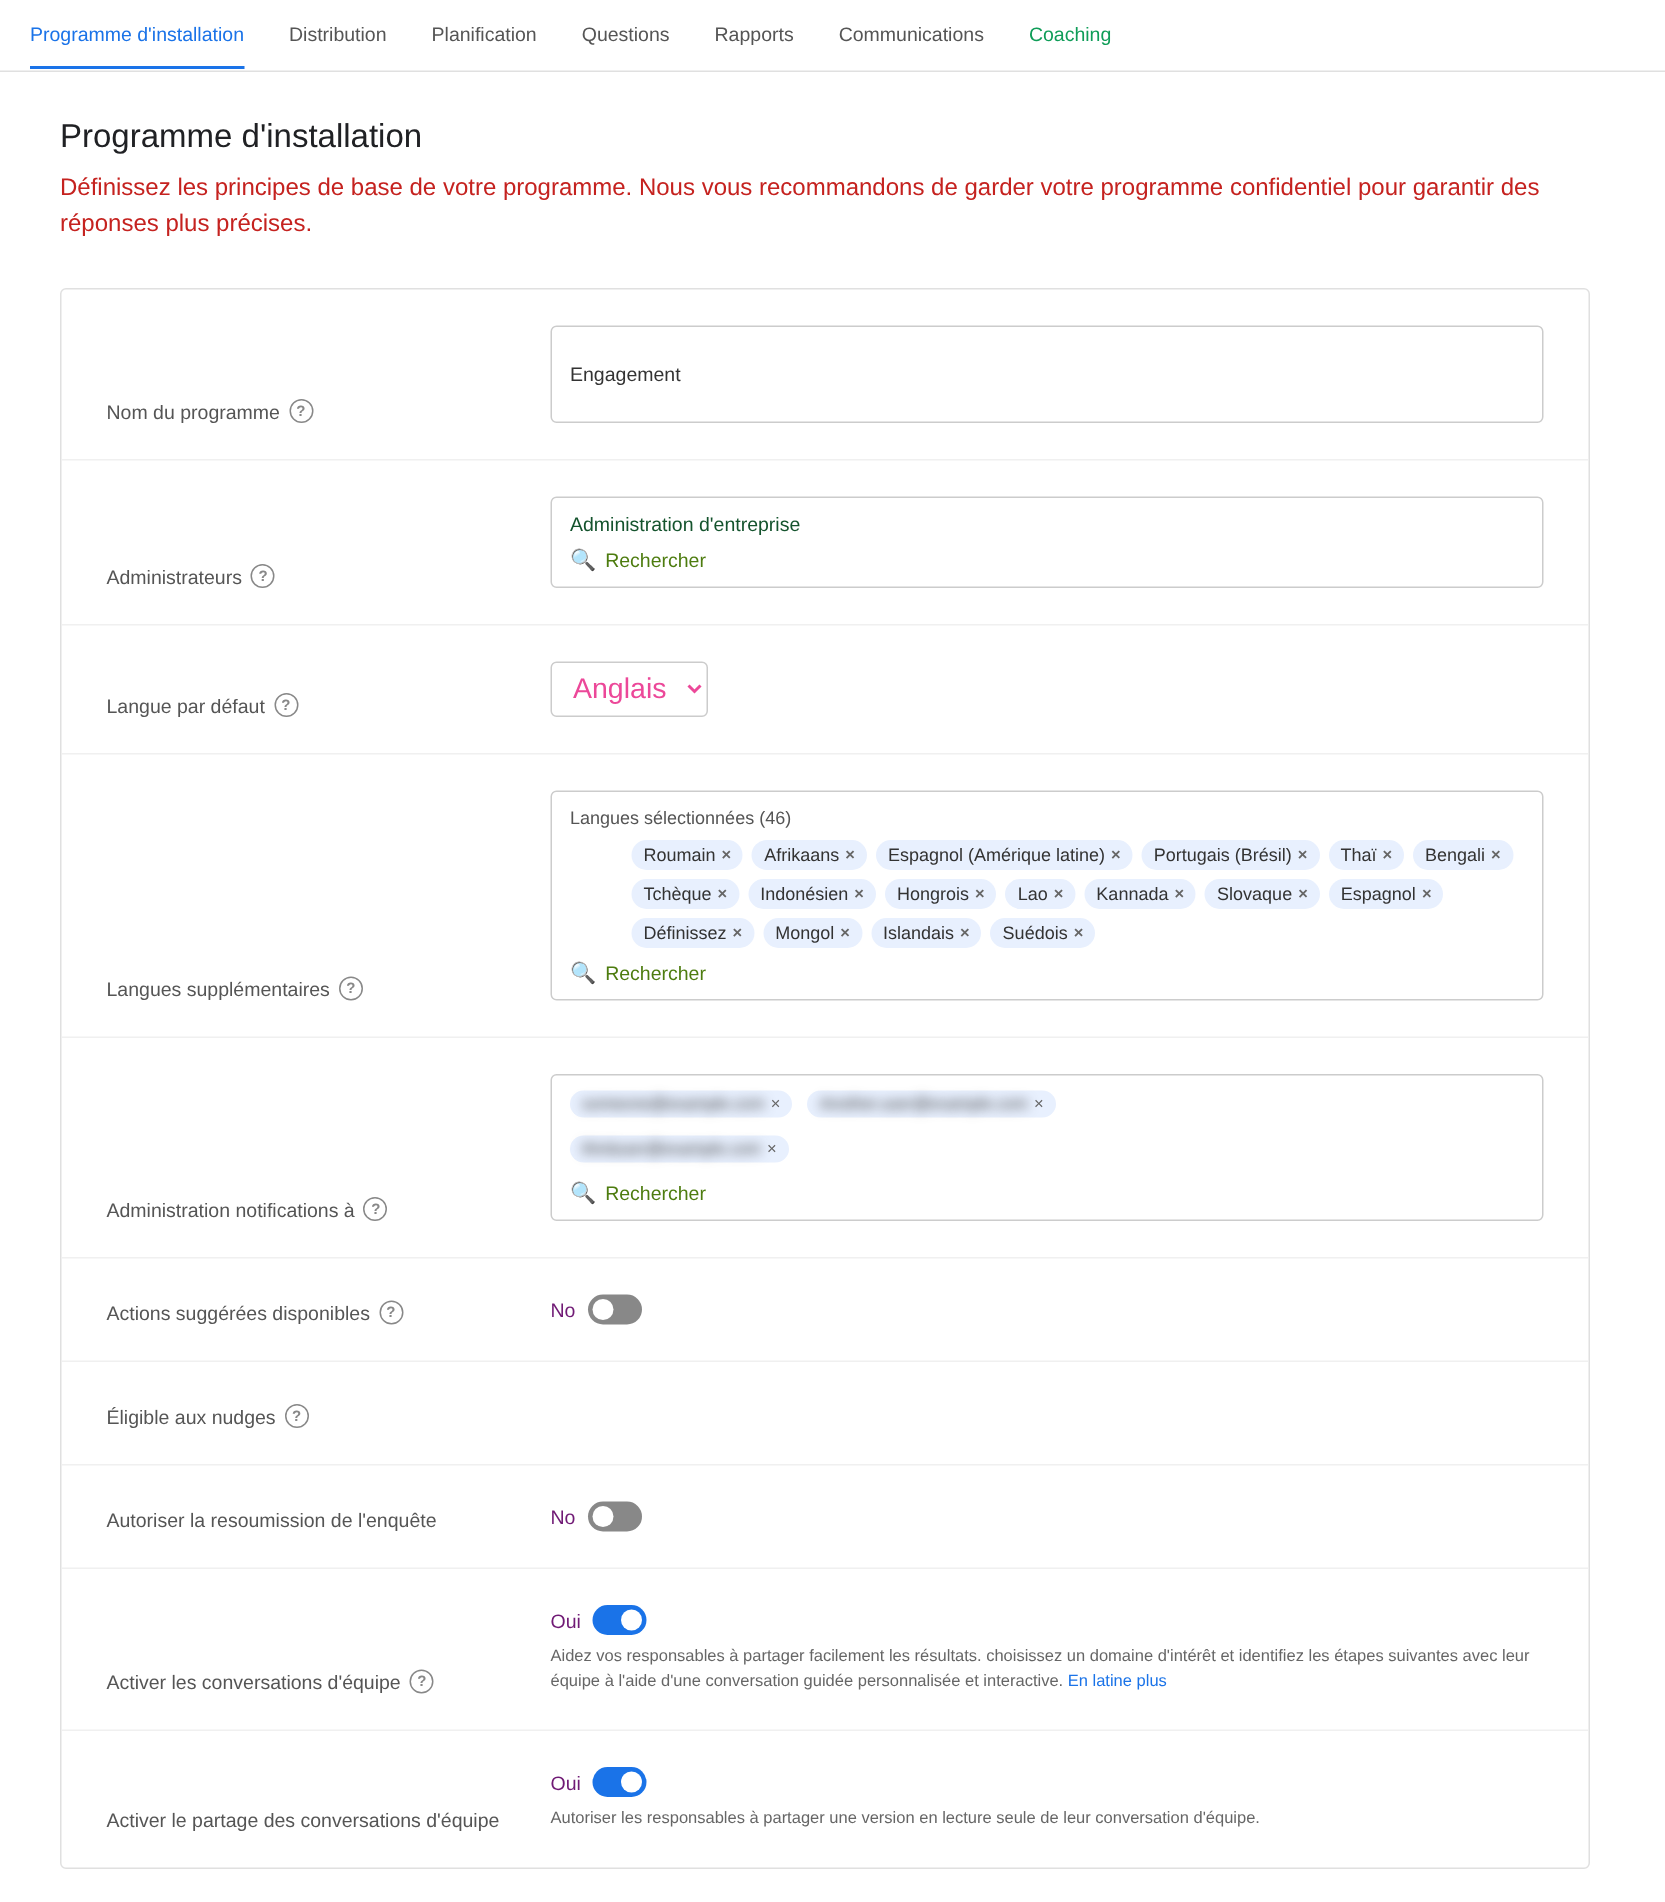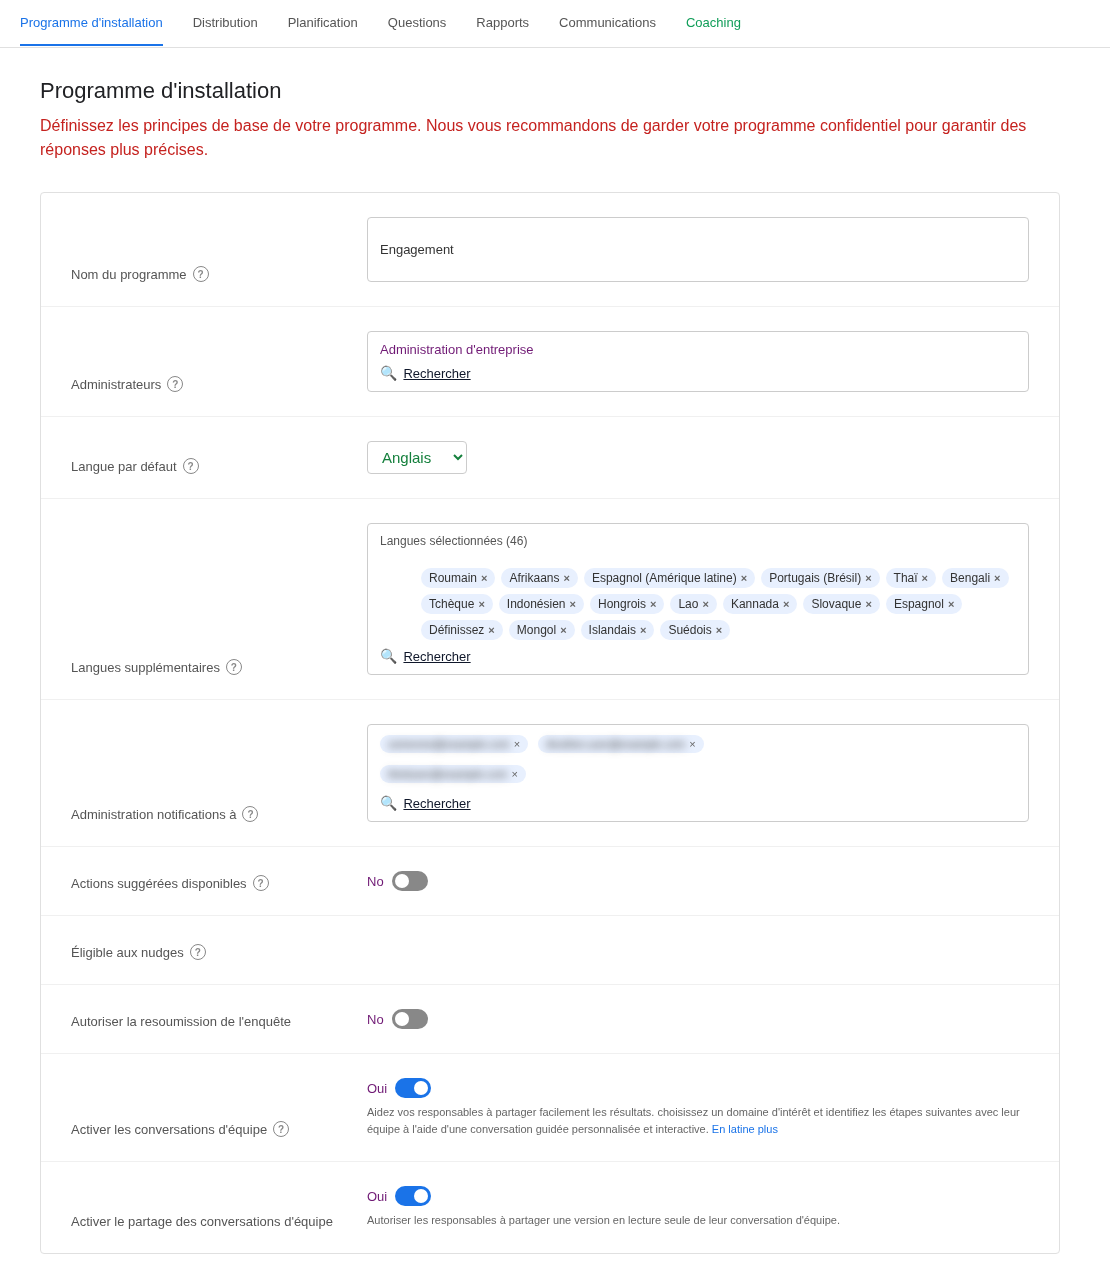--- a/index.html
+++ b/index.html
@@ -108,59 +108,59 @@
     }
 
     
     .admin-box {
       border: 1px solid #ccc;
       border-radius: 4px;
       padding: 10px 12px;
     }
     .admin-tag {
       font-size: 13px;
-      color: #701a75;
+      color: #14532d;
       margin-bottom: 8px;
     }
     .search-row {
       display: flex;
       align-items: center;
       gap: 6px;
       color: #1a73e8;
       font-size: 13px;
       cursor: pointer;
     }
     .search-icon-sm {
       font-size: 14px;
       color: #888;
     }
-    .search-link { color: #0f172a; text-decoration: underline; cursor: pointer; }
+    .search-link { color: #4d7c0f; cursor: pointer; }
 
     
     .lang-select {
       border: 1px solid #ccc;
       border-radius: 4px;
       padding: 6px 10px;
-      font-size: 15px;
-      color: #15803d;
+      font-size: 19px;
+      color: #ec4899;
       background: #fff;
       cursor: pointer;
       min-width: 100px;
     }
 
     
     .lang-tags-box {
       border: 1px solid #ccc;
       border-radius: 4px;
       padding: 10px 12px;
     }
     .lang-count {
       font-size: 12px;
       color: #555;
-      margin-bottom: 20px;
+      margin-bottom: 8px;
     }
     .tags-area {
       display: flex;
       flex-wrap: wrap;
       gap: 6px;
       margin-bottom: 8px;
       margin-left: 41px;
     }
     .tag {
       display: inline-flex;

